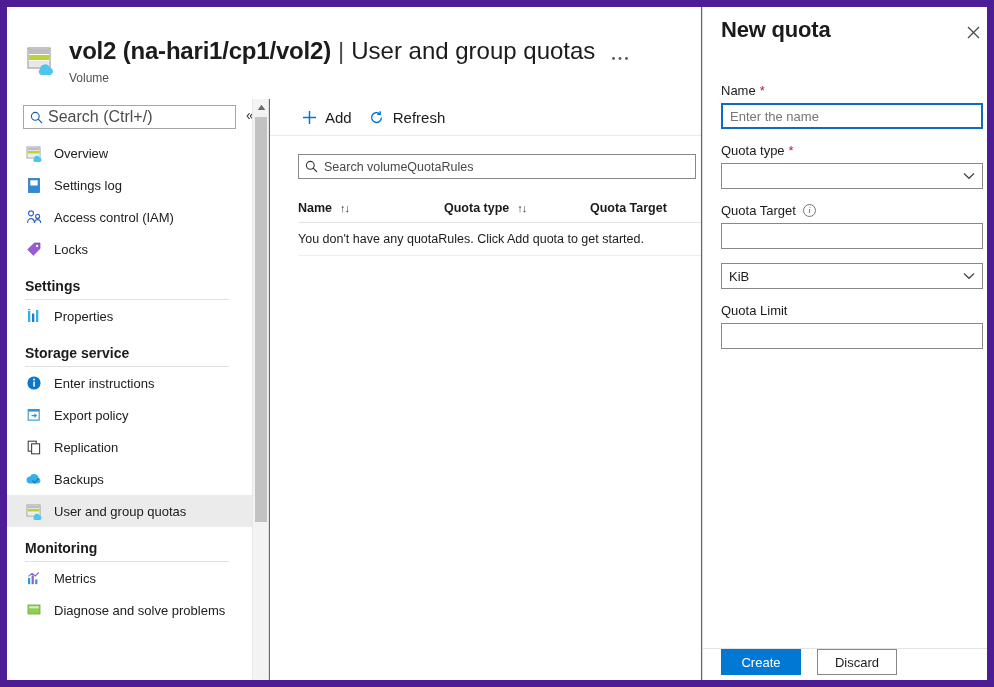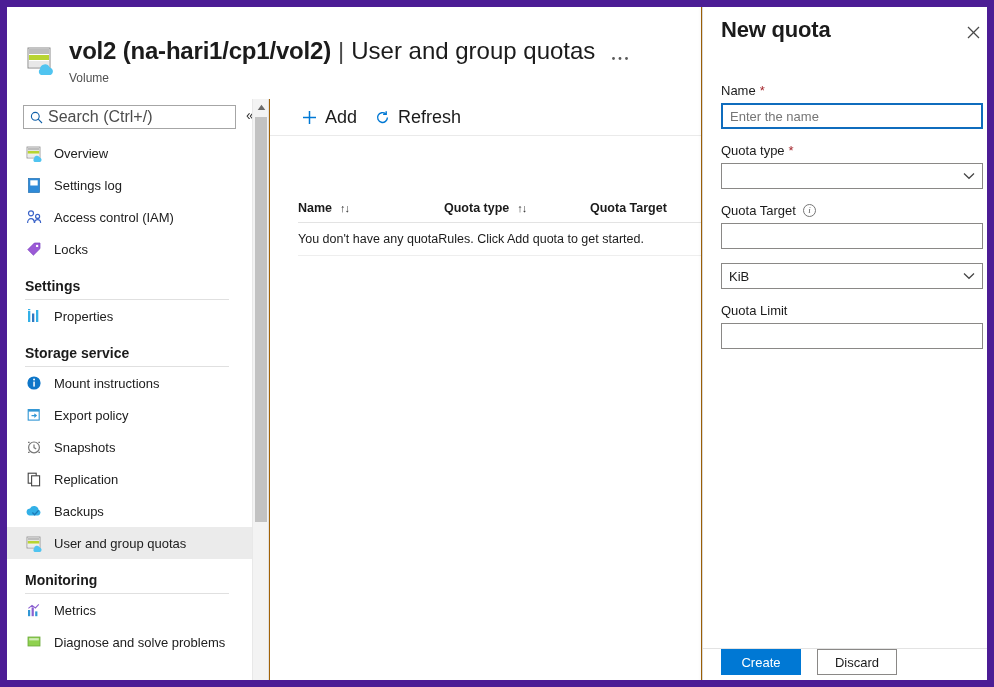--- a/index.html
+++ b/index.html
@@ -147,21 +147,21 @@
     position: absolute; left: 0; top: 0;
     width: 431px; height: 37px;
     display: flex; align-items: center;
     padding-left: 28px;
     border-bottom: 1px solid #eaeaea;
   }
   .cmd-btn {
     display: flex; align-items: center;
     height: 26px; padding: 0 8px 0 2px;
     margin-right: 6px; cursor: pointer;
-    font-size: 18px; color: #1b1b1b;
+    font-size: 15px; color: #1b1b1b;
   }
   .cmd-btn .cicon {
     width: 18px; height: 18px; margin-right: 7px;
     display: flex; align-items: center; justify-content: center;
     color: #0078d4;
   }
   #table-search {
     position: absolute; left: 28px; top: 55px;
     width: 398px; height: 25px;
     border: 1px solid #8a8886; background: #fff;
@@ -399,41 +399,31 @@
           <div class="g-rule"></div>
         </div>
         <div class="nav-item">
           <span class="ico">
             <svg width="17" height="17" viewBox="0 0 17 17">
               <circle cx="8" cy="8" r="6.6" fill="#0e76c8"></circle>
               <rect x="7.3" y="6.6" width="1.5" height="5" fill="#ffffff"></rect>
               <circle cx="8.05" cy="4.6" r="1" fill="#ffffff"></circle>
             </svg>
           </span>
-          <span class="nav-label">Mount instructions</span>
+          <span class="nav-label">Enter instructions</span>
         </div>
         <div class="nav-item">
           <span class="ico">
             <svg width="17" height="17" viewBox="0 0 17 17">
               <rect x="2.2" y="2.6" width="11" height="10.5" fill="none" stroke="#3196d4" stroke-width="1.1"></rect>
               <rect x="2.2" y="2.6" width="11" height="2" fill="#3196d4"></rect>
               <path d="M5.5 8.6h4.6M8.3 6.8l2 1.8-2 1.8" fill="none" stroke="#3196d4" stroke-width="1.1"></path>
             </svg>
           </span>
           <span class="nav-label">Export policy</span>
-        </div>
-        <div class="nav-item">
-          <span class="ico">
-            <svg width="17" height="17" viewBox="0 0 17 17">
-              <circle cx="8" cy="8.4" r="5.4" fill="none" stroke="#777777" stroke-width="1.2"></circle>
-              <path d="M8 5.4v3.2l2.2 1.4" fill="none" stroke="#777777" stroke-width="1.2"></path>
-              <path d="M2 3.4h1.6M14 3.4h-1.6M2 13.4h1.6M14 13.4h-1.6" stroke="#777777" stroke-width="1.1"></path>
-            </svg>
-          </span>
-          <span class="nav-label">Snapshots</span>
         </div>
         <div class="nav-item">
           <span class="ico">
             <svg width="17" height="17" viewBox="0 0 17 17">
               <rect x="2.2" y="2.2" width="8" height="10" fill="none" stroke="#444444" stroke-width="1.1"></rect>
               <rect x="5.6" y="4.8" width="8" height="10" fill="#ffffff" stroke="#444444" stroke-width="1.1"></rect>
             </svg>
           </span>
           <span class="nav-label">Replication</span>
         </div>
@@ -515,20 +505,29 @@
           <span class="cicon">
             <svg width="15" height="15" viewBox="0 0 15 15">
               <path d="M12.4 7.5a4.9 4.9 0 1 1-1.7-3.7" fill="none" stroke="#0078d4" stroke-width="1.4"></path>
               <path d="M11.2 1.2v3.1H8.1" fill="none" stroke="#0078d4" stroke-width="1.4"></path>
             </svg>
           </span>
           <span>Refresh</span>
         </div>
       </div>
 
+    <div id="table-search">
+      <span class="mag">
+        <svg width="13" height="13" viewBox="0 0 13 13">
+          <circle cx="5.3" cy="5.3" r="3.9" fill="none" stroke="#333333" stroke-width="1.1"></circle>
+          <line x1="8.2" y1="8.2" x2="12" y2="12" stroke="#333333" stroke-width="1.1"></line>
+        </svg>
+      </span>
+      <span class="ph">Search volumeQuotaRules</span>
+    </div>
 
     <div id="grid">
       <div id="grid-head">
           <div class="gh-cell" style="width: 155px;">
             <span>Name</span>
             <span class="sorter">↑↓</span>
           </div>
           <div class="gh-cell" style="width: 155px;">
             <span>Quota type</span>
             <span class="sorter">↑↓</span>

